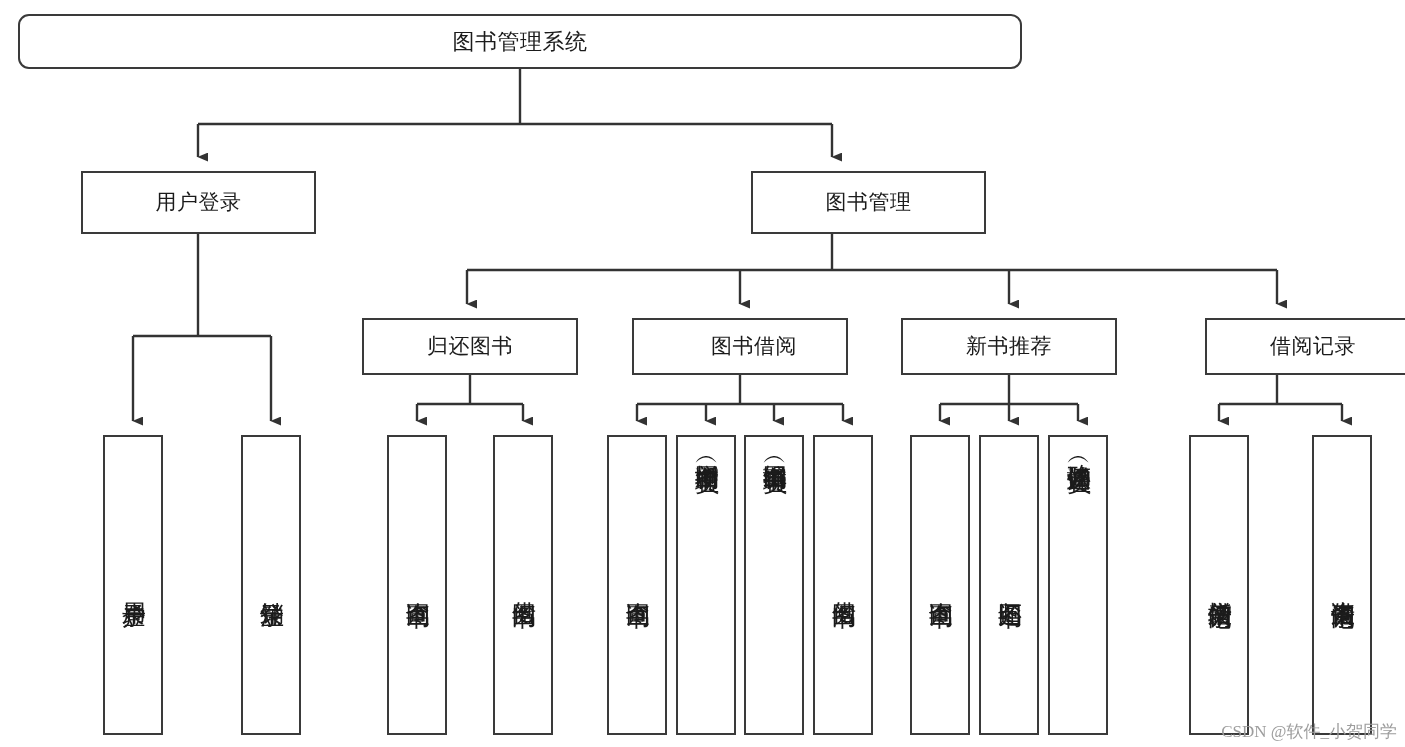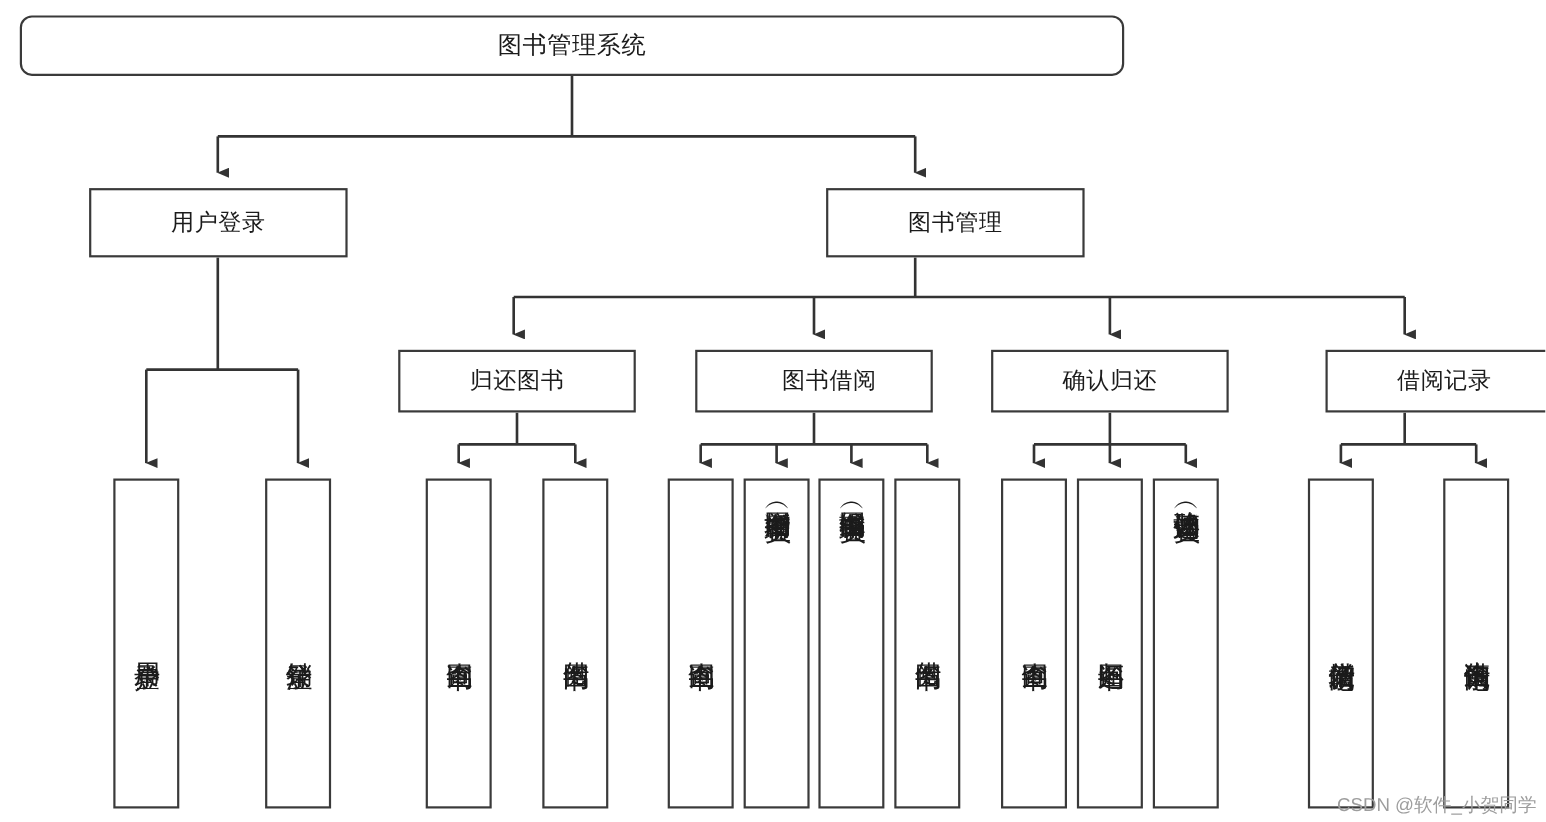--- a/index.html
+++ b/index.html
@@ -70,21 +70,21 @@
     padding-top: 0;
   }
   #watermark {
     position: absolute;
     right: 8px;
     bottom: 4px;
     font-size: 17px;
     color: #9d9d9d;
     z-index: 5;
     white-space: nowrap;
-    font-family: Liberation Sans, sans-serif;
+    font-family: Liberation Serif, serif;
   }
 </style>
 </head>
 <body>
 
 <div id="diagram-root">
 
   <svg id="wires" viewBox="0 0 1405 747" width="1405" height="747" xmlns="http://www.w3.org/2000/svg">
     <defs>
       <marker id="arrow" markerWidth="9" markerHeight="11" refX="4.5" refY="10.2" orient="auto" markerUnits="userSpaceOnUse">
@@ -147,21 +147,21 @@
     <span class="lbl">图书管理</span>
   </div>
 
   <div class="node horiz" style="left:362px; top:318px; width:216px; height:57px;">
     <span class="lbl">归还图书</span>
   </div>
   <div class="node horiz" style="left:632px; top:318px; width:216px; height:57px;padding-left:28px;">
     <span class="lbl">图书借阅</span>
   </div>
   <div class="node horiz" style="left:901px; top:318px; width:216px; height:57px;">
-    <span class="lbl">确认归还</span>
+    <span class="lbl">新书推荐</span>
   </div>
   <div class="node horiz" style="left:1169px; top:318px; width:216px; height:57px;margin-left:36px;">
     <span class="lbl">借阅记录</span>
   </div>
 
   <div class="node leaf mid" style="left:103px; top:435px; width:60px; height:300px;">
     <span class="lbl">用户登录</span>
   </div>
   <div class="node leaf mid" style="left:241px; top:435px; width:60px; height:300px;">
     <span class="lbl">注销登录</span>

